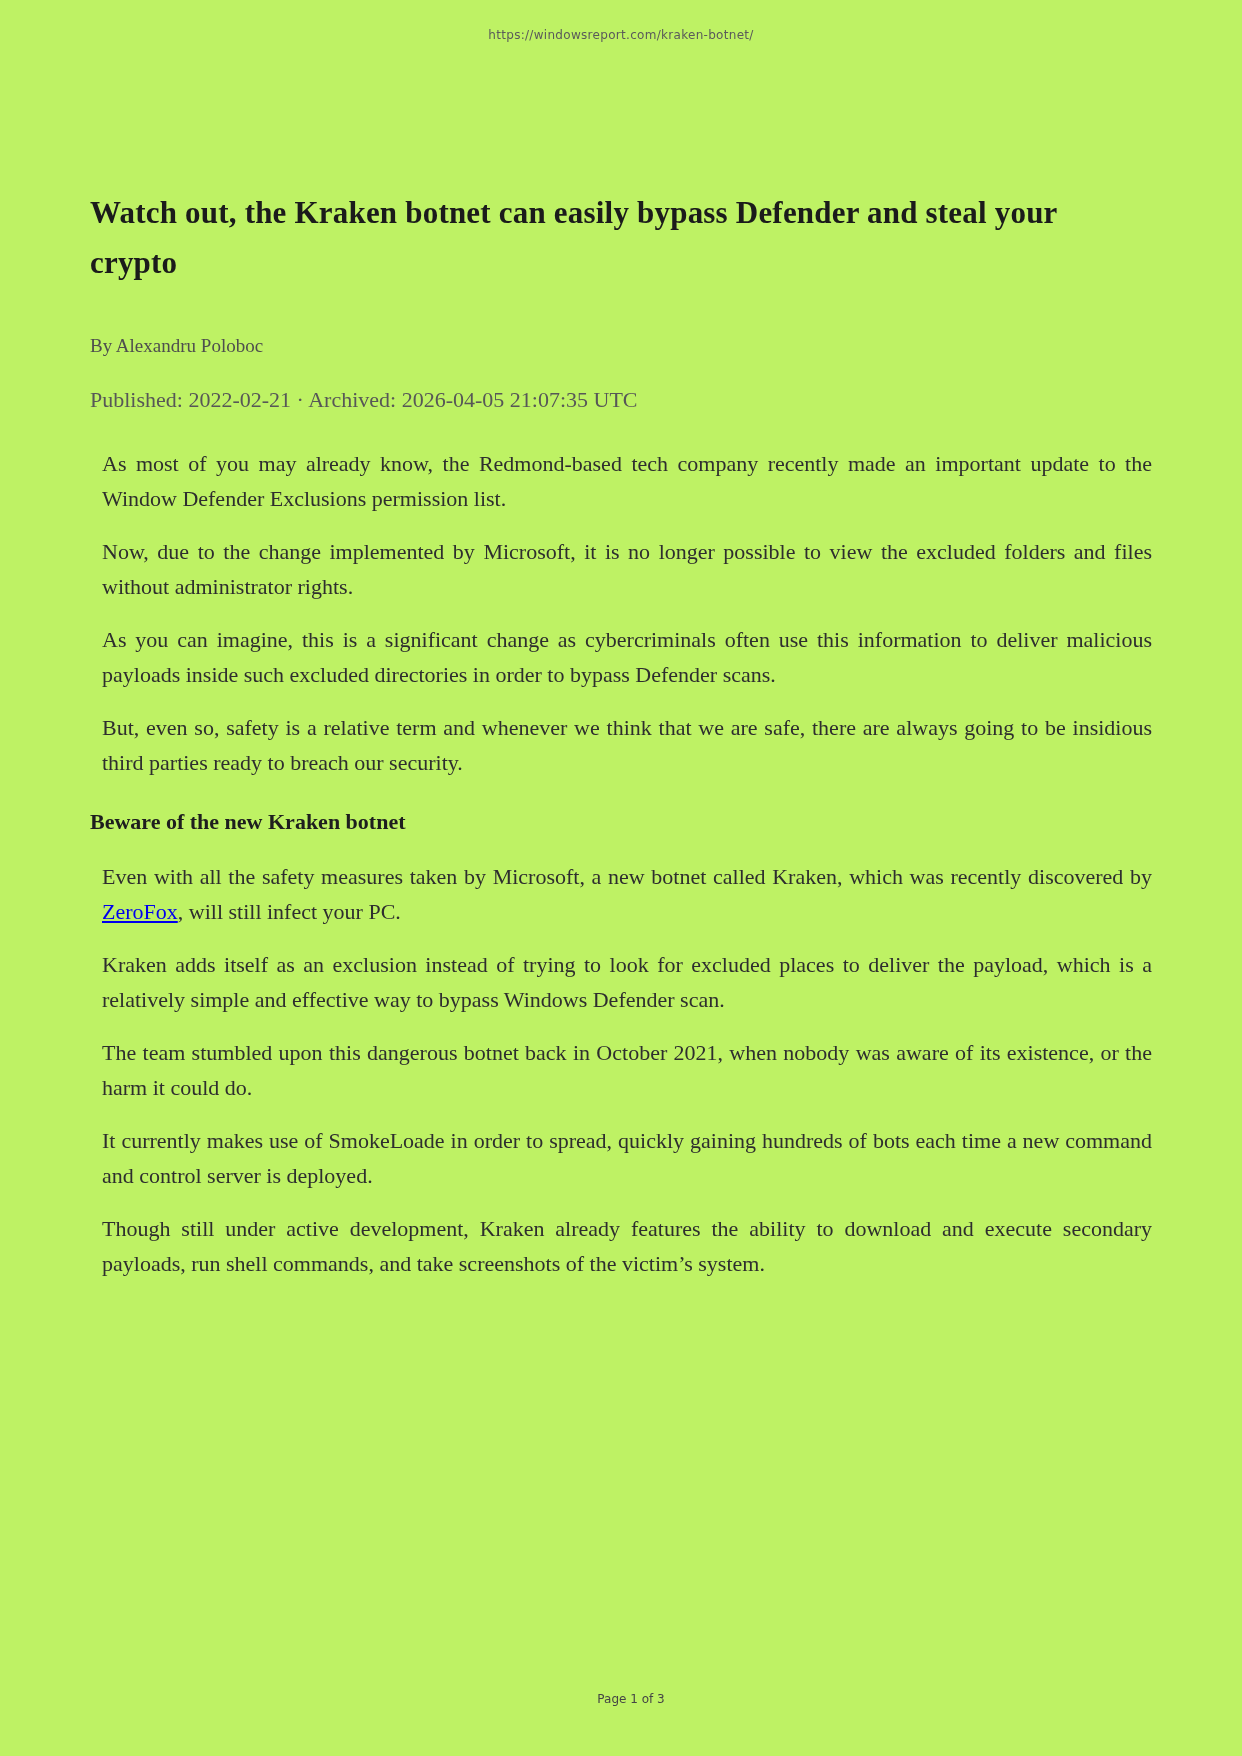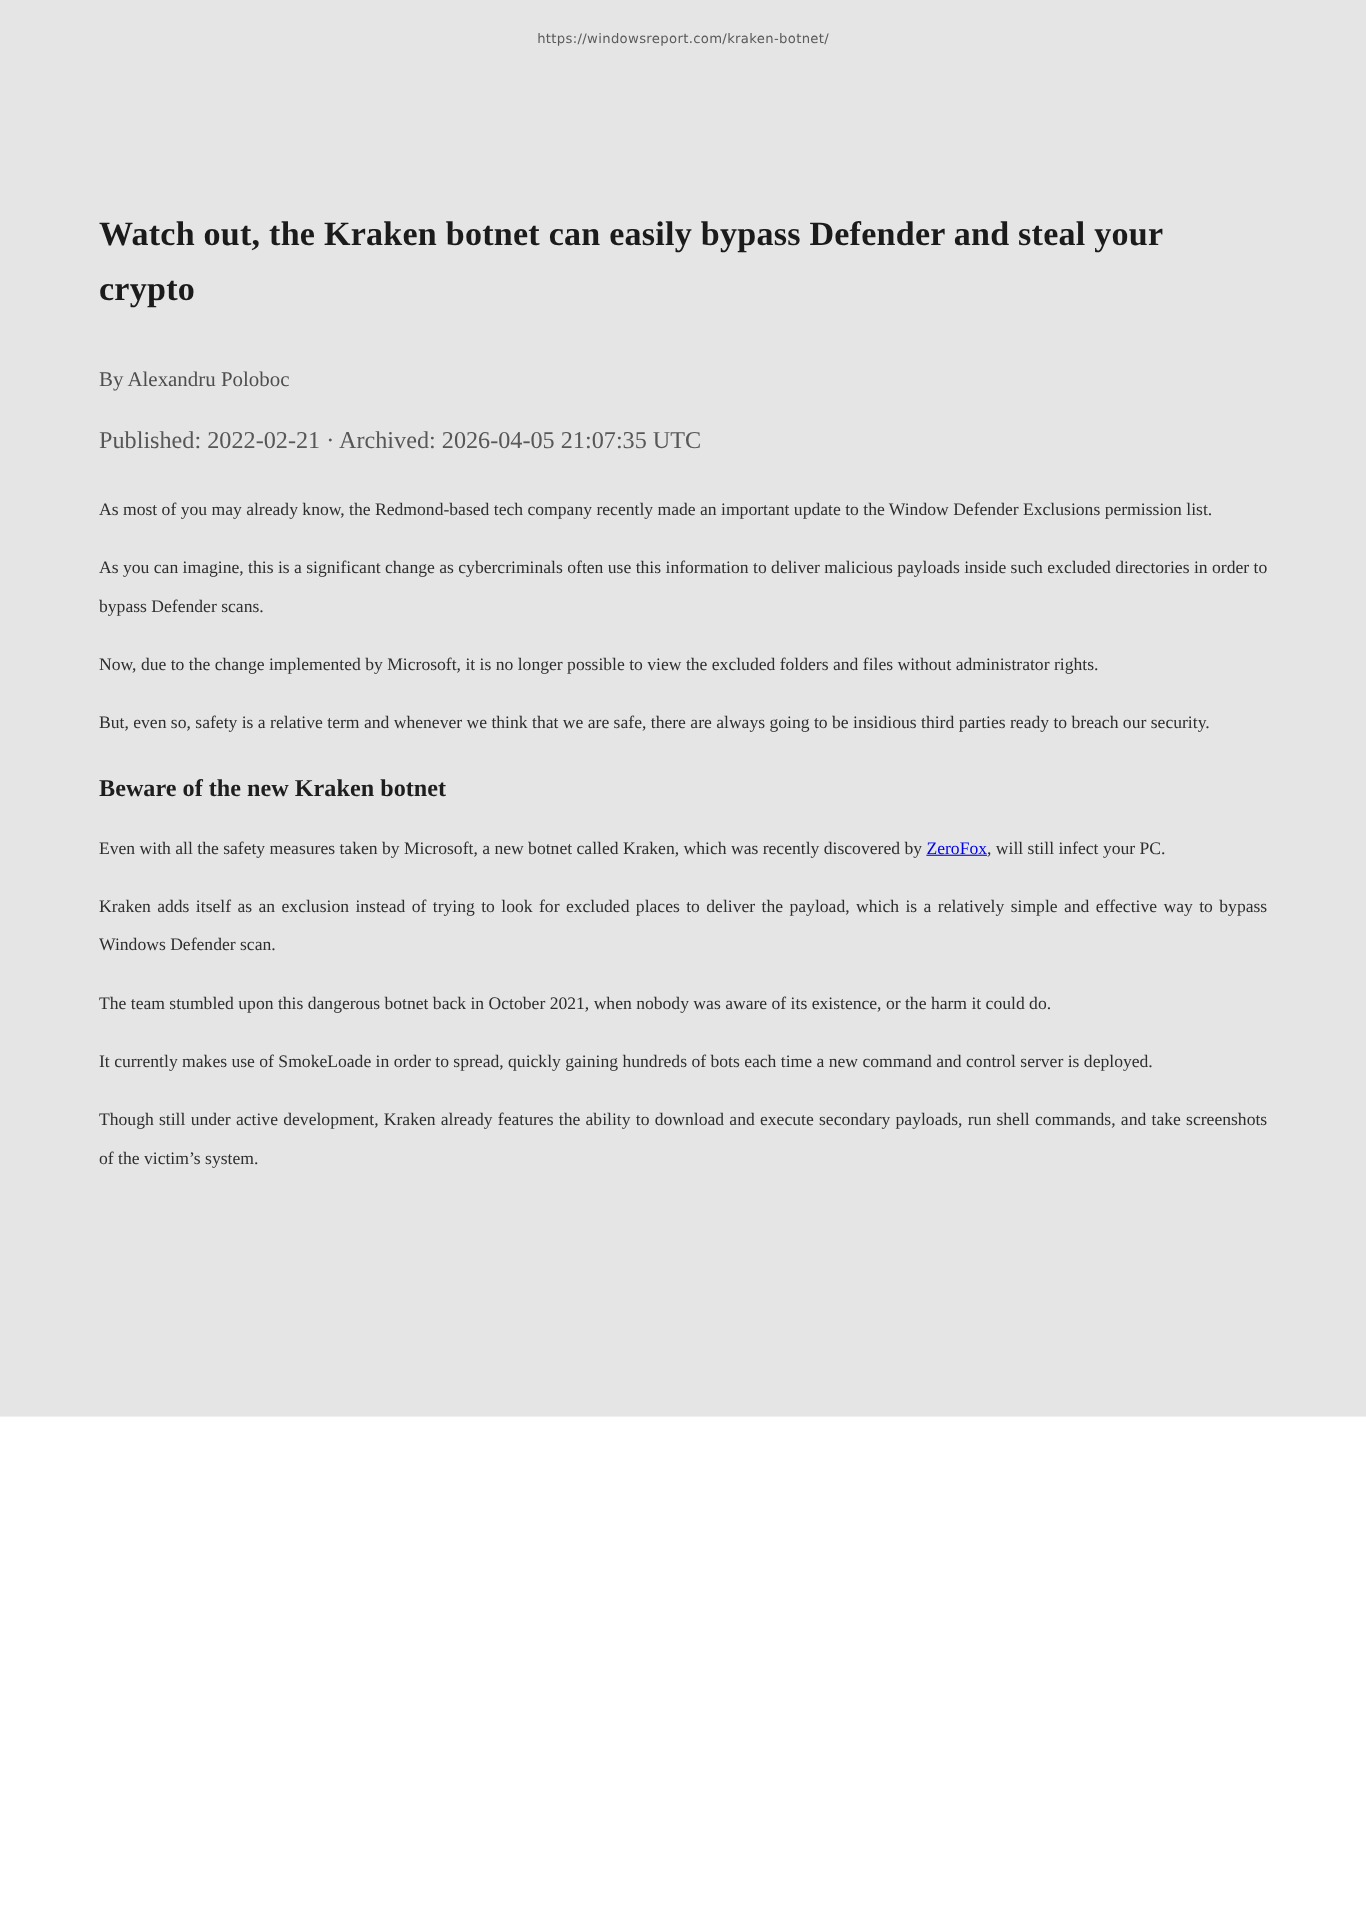--- a/index.html
+++ b/index.html
@@ -3,22 +3,22 @@
 <meta charset="utf-8">
 <style>
   html, body {
     margin: 0;
     padding: 0;
     background: #ffffff;
   }
   .page {
     position: relative;
     width: 1242px;
-    height: 1288px;
-    background: #e5e5e5;
+    height: 1756px;
+    background: #bef264;
     overflow: hidden;
     font-family: "Liberation Serif", serif;
   }
   .print-header {
     padding-top: 28px;
     text-align: center;
     font-family: "DejaVu Sans", sans-serif;
     font-size: 12px;
     color: #5a5a5a;
     letter-spacing: 0.3px;
@@ -40,22 +40,22 @@
     line-height: 1.3;
     color: #4e4e4e;
   }
   p.meta {
     margin: 27px 0 0 0;
     font-size: 22px;
     line-height: 1.3;
     color: #575757;
   }
   p.body-p {
-    margin: 0 0 18px 0;
-    font-size: 16px;
+    margin: 0 0 18px 12px;
+    font-size: 22px;
     line-height: 35px;
     color: #2e2e2e;
     text-align: justify;
   }
   p.first-body {
     margin-top: 31px;
   }
   h2.section-heading {
     margin: 27px 0 21px 0;
     font-size: 22px;
@@ -89,22 +89,22 @@
 
   <article class="article">
 
     <h1 class="title">Watch out, the Kraken botnet can easily bypass Defender and steal your crypto</h1>
 
     <p class="byline">By Alexandru Poloboc</p>
 
     <p class="meta">Published: 2022-02-21 · Archived: 2026-04-05 21:07:35 UTC</p>
 
     <p class="body-p first-body">As most of you may already know, the Redmond-based tech company recently made an important update to the Window Defender Exclusions permission list.</p>
+    <p class="body-p">Now, due to the change implemented by Microsoft, it is no longer possible to view the excluded folders and files without administrator rights.</p>
     <p class="body-p">As you can imagine, this is a significant change as cybercriminals often use this information to deliver malicious payloads inside such excluded directories in order to bypass Defender scans.</p>
-    <p class="body-p">Now, due to the change implemented by Microsoft, it is no longer possible to view the excluded folders and files without administrator rights.</p>
     <p class="body-p">But, even so, safety is a relative term and whenever we think that we are safe, there are always going to be insidious third parties ready to breach our security.</p>
 
     <h2 class="section-heading">Beware of the new Kraken botnet</h2>
 
     <p class="body-p"><span>Even with all the safety measures taken by Microsoft, a new botnet called Kraken, which was recently discovered by </span><a class="link" href="#">ZeroFox</a><span>, will still infect your PC.</span></p>
 
     <p class="body-p">Kraken adds itself as an exclusion instead of trying to look for excluded places to deliver the payload, which is a relatively simple and effective way to bypass Windows Defender scan.</p>
     <p class="body-p">The team stumbled upon this dangerous botnet back in October 2021, when nobody was aware of its existence, or the harm it could do.</p>
     <p class="body-p">It currently makes use of SmokeLoade in order to spread, quickly gaining hundreds of bots each time a new command and control server is deployed.</p>
     <p class="body-p">Though still under active development, Kraken already features the ability to download and execute secondary payloads, run shell commands, and take screenshots of the victim’s system.</p>

